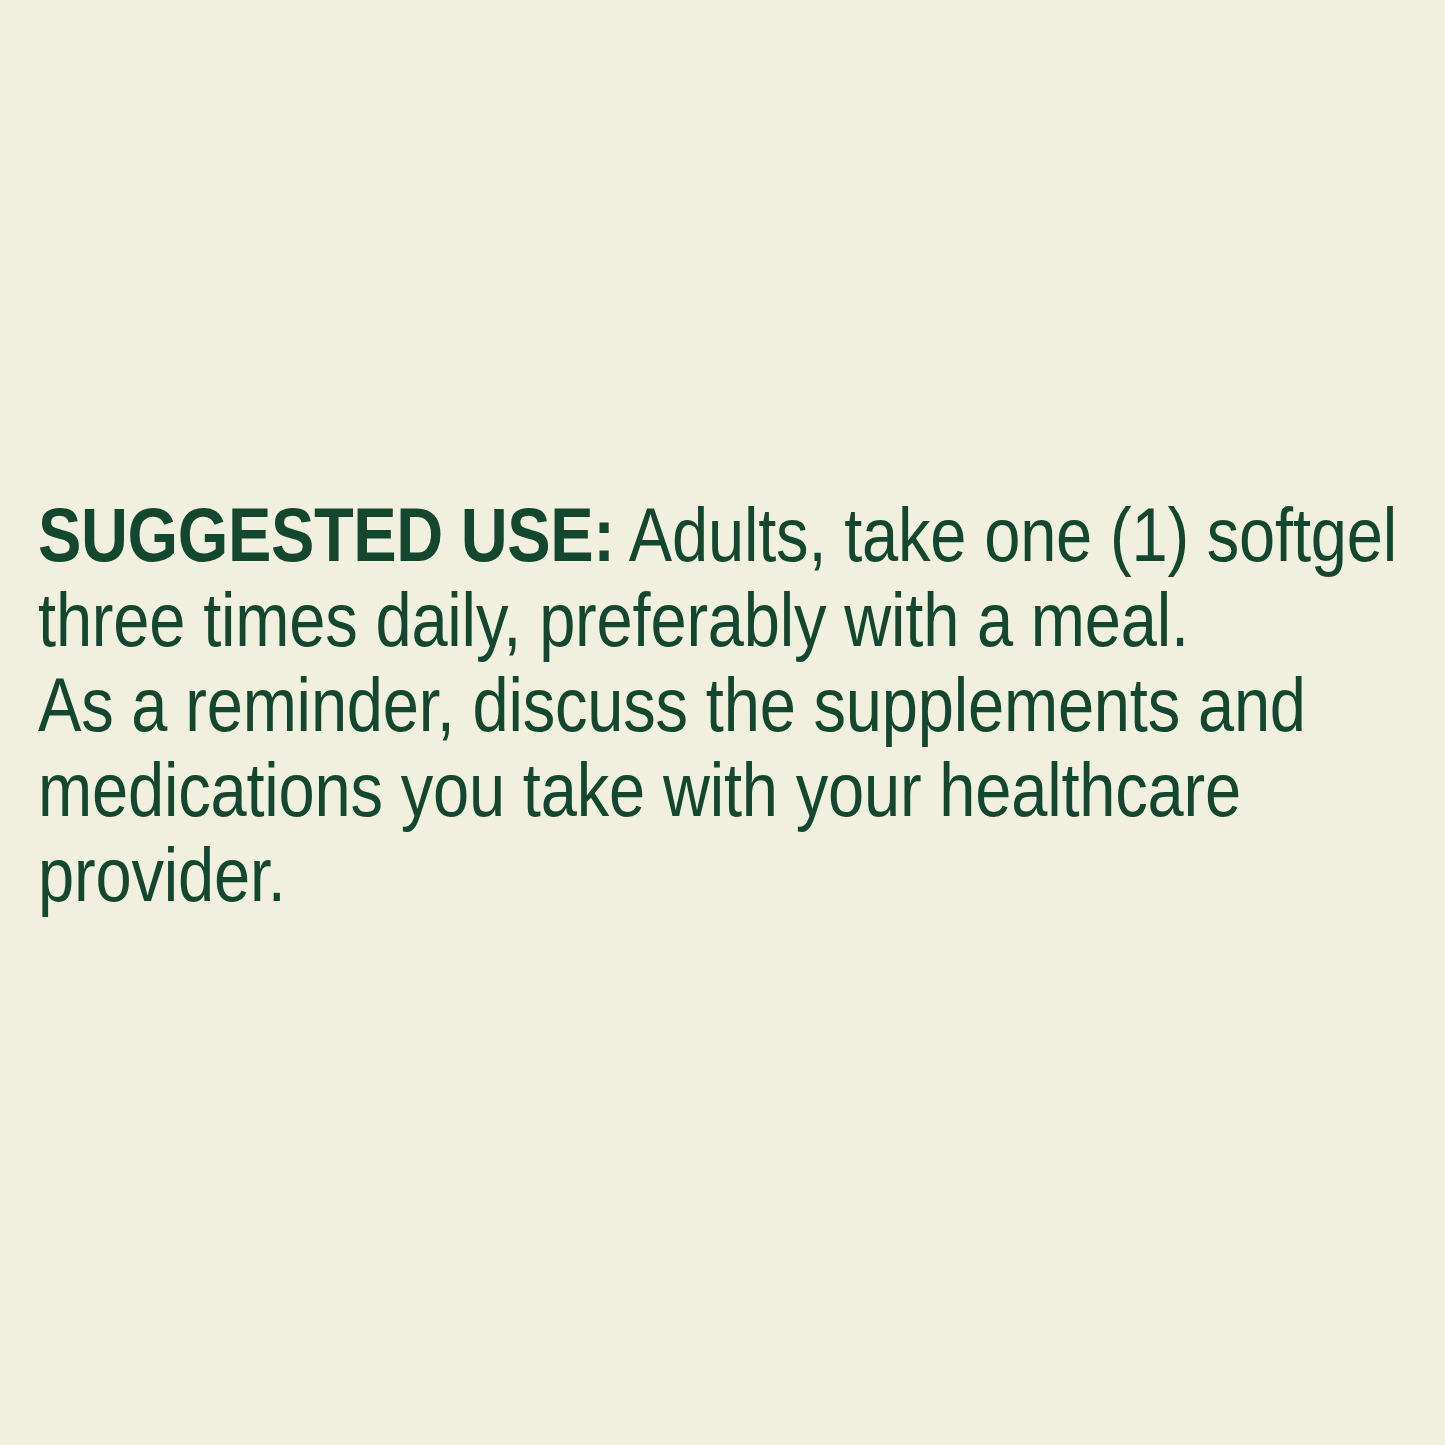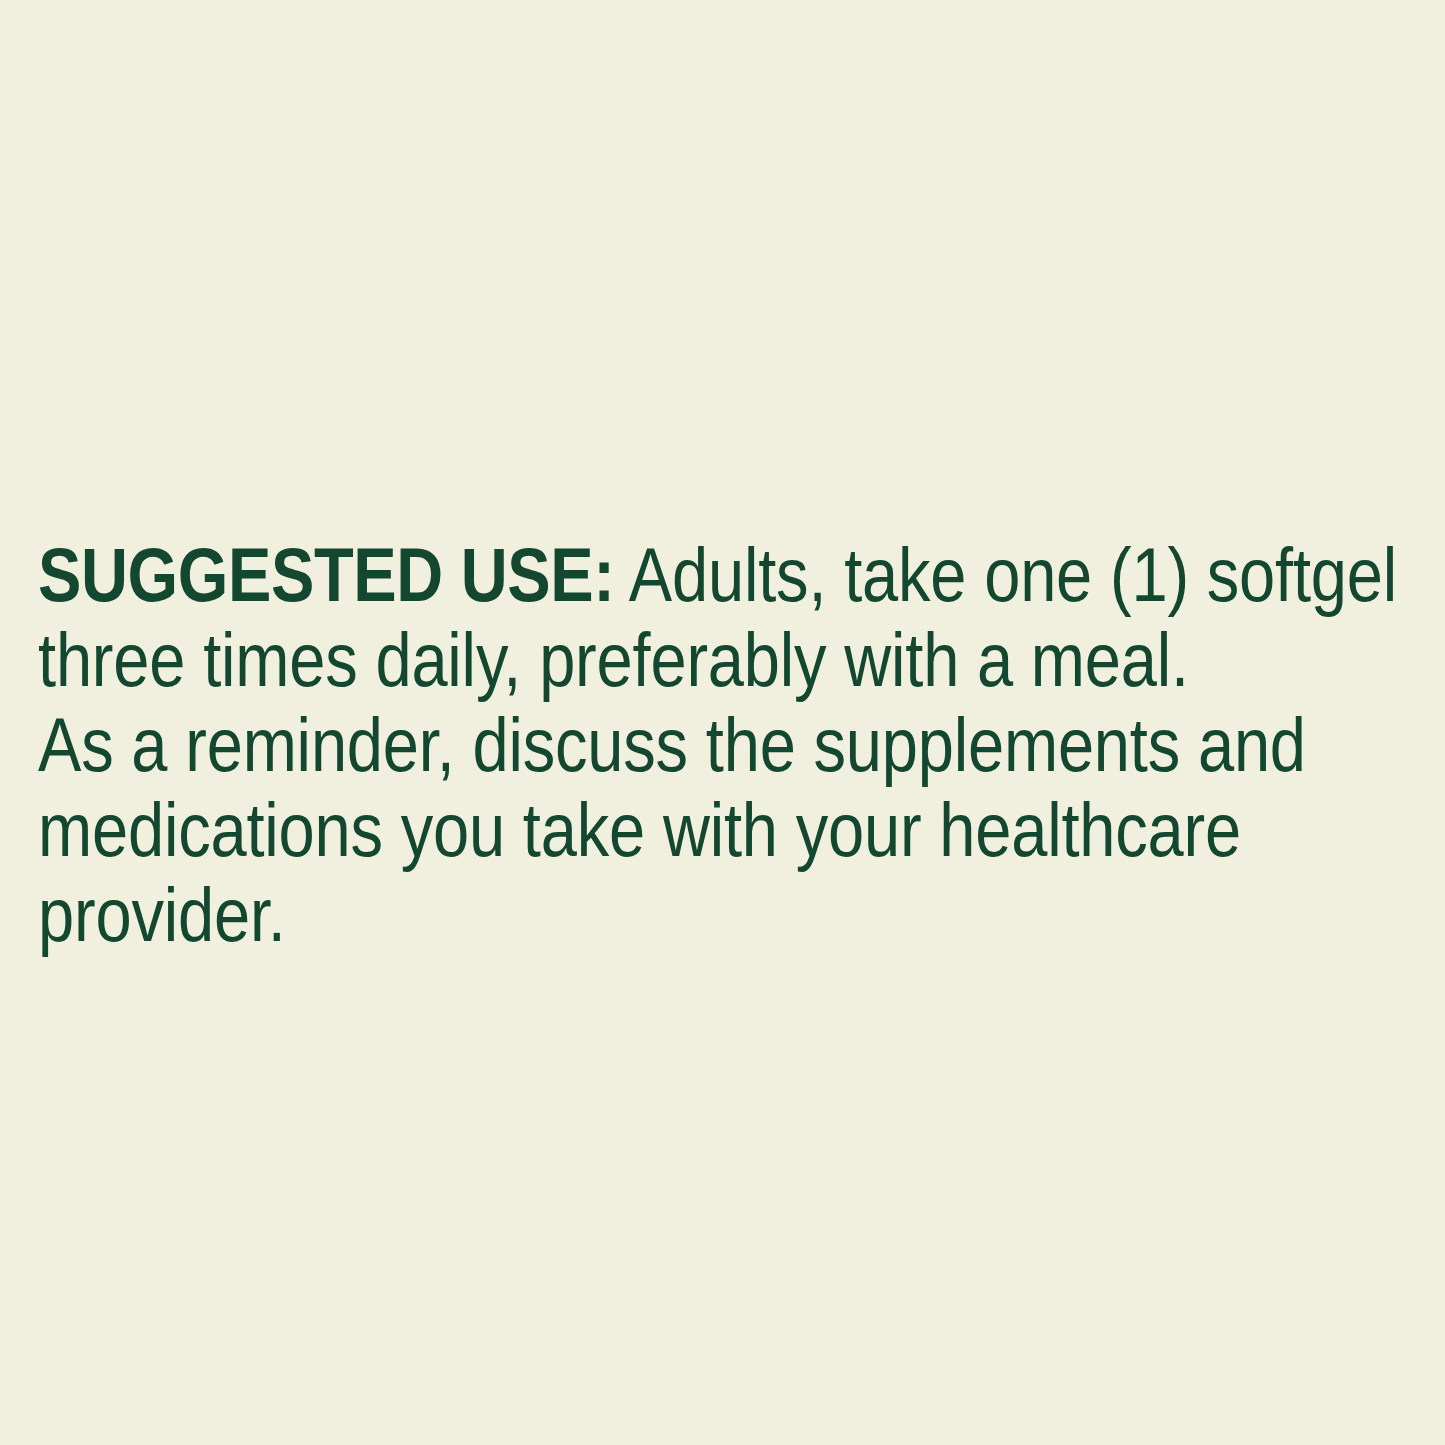--- a/index.html
+++ b/index.html
@@ -16,21 +16,20 @@
     font-family: "Liberation Sans", "DejaVu Sans", sans-serif;
     -webkit-font-smoothing: antialiased;
   }
 
   #label-panel {
     position: relative;
     width: 1445px;
     height: 1192px;
     background: #f1f0de;
     box-sizing: border-box;
-    margin-top: 40px;
   }
 
   #suggested-use-block {
     position: absolute;
     left: 38px;
     top: 492px;
     width: 1390px;
     color: #13472f;
     font-size: 76px;
     line-height: 85px;

